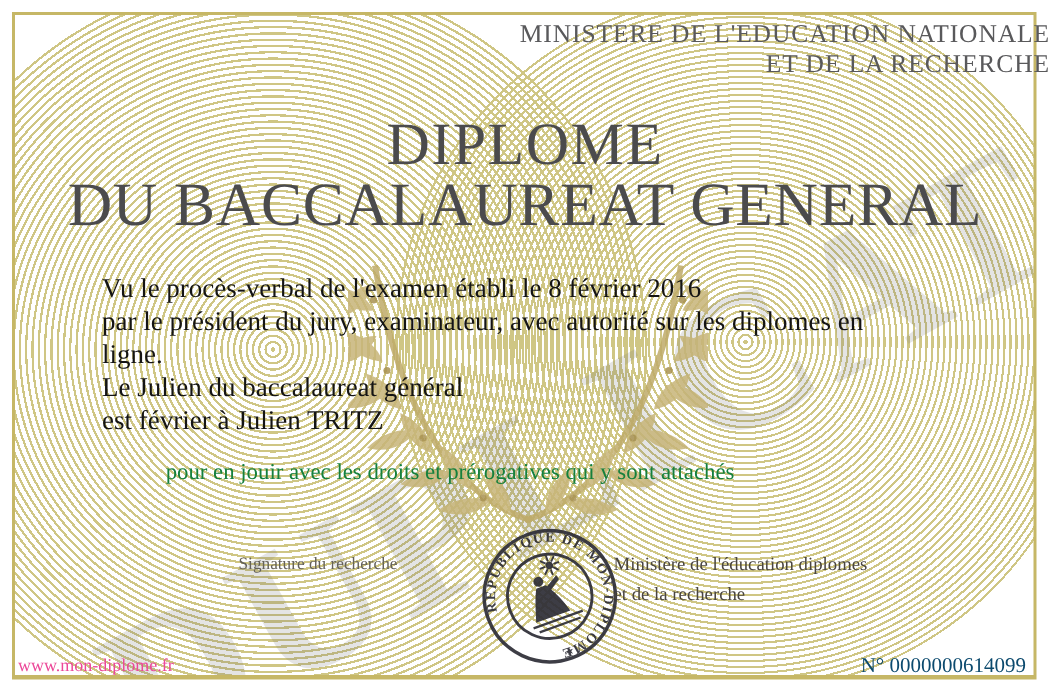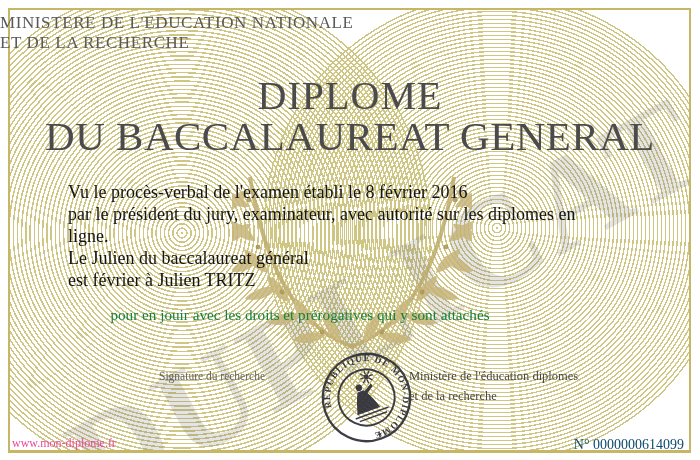--- a/index.html
+++ b/index.html
@@ -36,21 +36,21 @@
   .wreath{position:absolute;left:232px;top:140px;z-index:2;}
   .seal{position:absolute;left:318px;top:349px;z-index:4;opacity:.92;}
   
   .frame{
     position:absolute;left:8px;top:8px;right:9px;bottom:7px;
     border:2px solid #c6b766;border-bottom-width:3px;
     z-index:5;pointer-events:none;
   }
   
   .txt{position:absolute;z-index:6;}
-  .header-line{left:0;width:700px;text-align:left;color:#59595b;font-size:17px;letter-spacing:.6px;}
+  .header-line{left:0;width:700px;text-align:right;color:#59595b;font-size:17px;letter-spacing:.6px;}
   .header-line.l1{top:13px;}
   .header-line.l2{top:33px;}
   .title-line{left:0;width:700px;text-align:center;color:#4b4b4d;}
   .title-line.l1{top:72px;font-size:40px;letter-spacing:1px;}
   .title-line.l2{top:112px;font-size:41px;letter-spacing:0.5px;}
   .body-block{left:68px;top:181px;width:552px;font-size:18px;line-height:22px;color:#141414;}
   .enjoy-line{left:70px;top:306px;width:460px;text-align:center;font-size:15.2px;color:#15803d;}
   .signature-label{left:159px;top:370px;font-size:11.5px;color:#64615a;}
   .ministry-line{left:409px;font-size:12.5px;color:#494540;}
   .ministry-line.l1{top:369px;}

